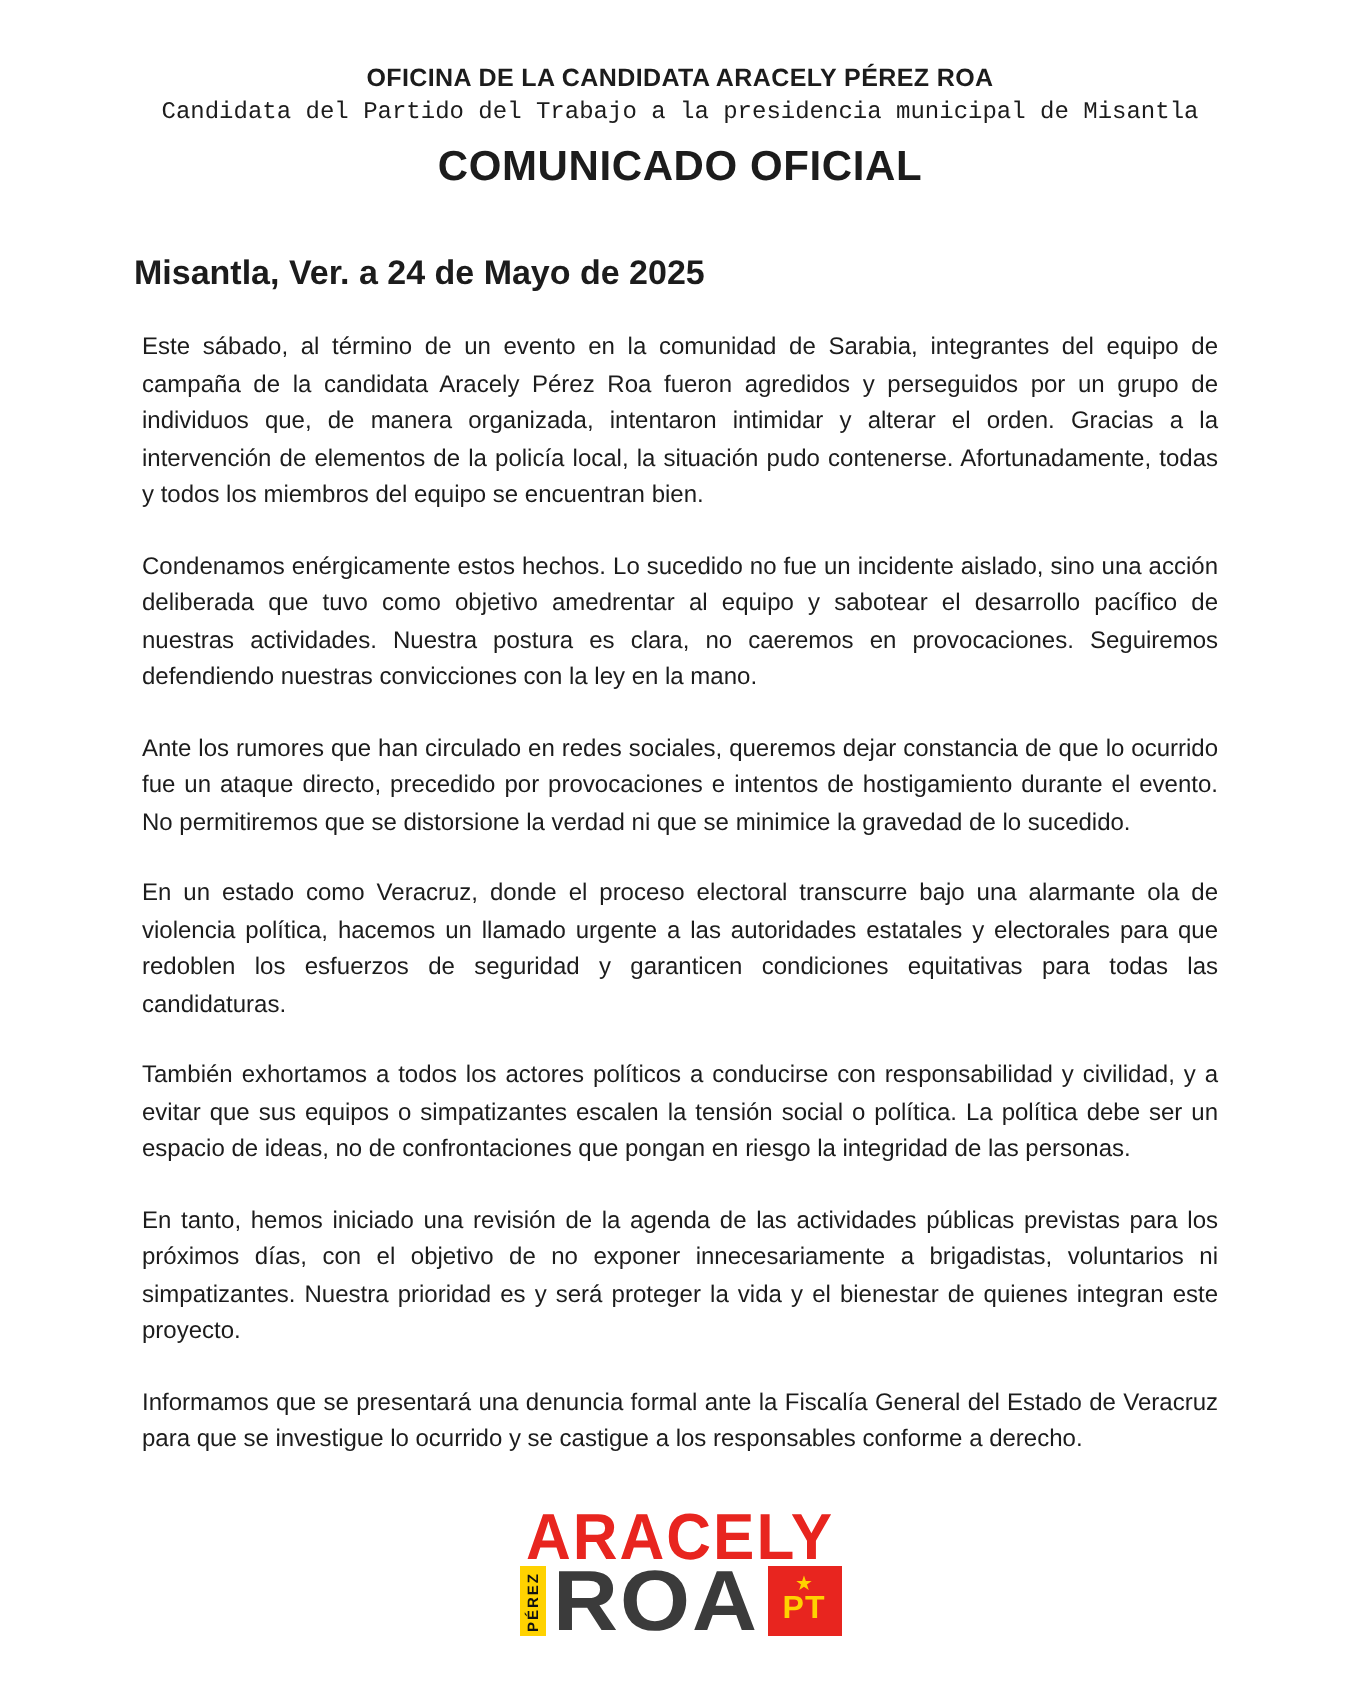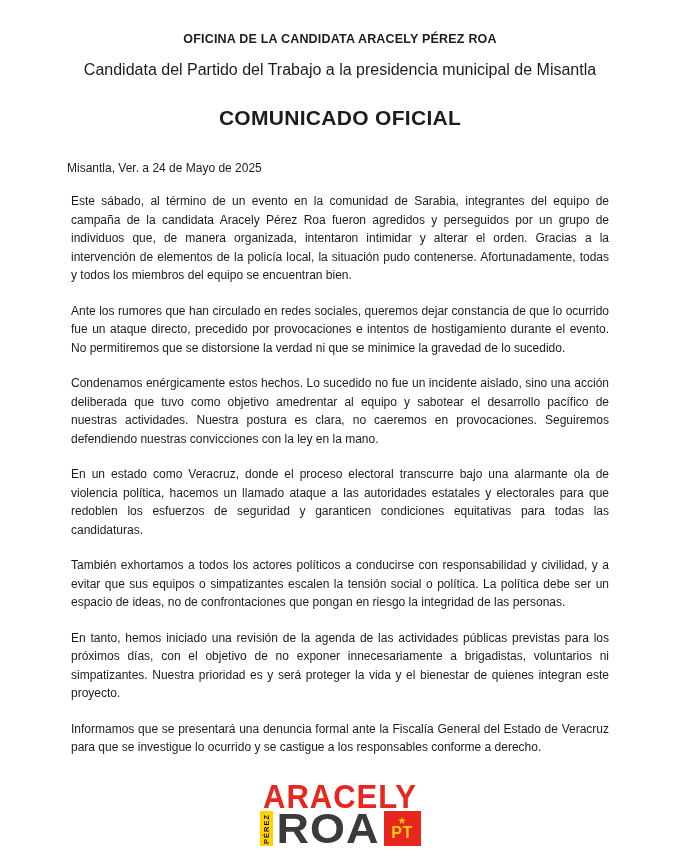--- a/index.html
+++ b/index.html
@@ -4,23 +4,23 @@
 <style>
   html, body { margin:0; padding:0; }
   body {
     width:680px; height:850px; background:#ffffff;
     font-family:"Liberation Sans", sans-serif; color:#1c1c1c;
     overflow:hidden;
   }
   .page { box-sizing:border-box; width:680px; height:850px; padding:32px 67px 13px; }
   .hdr { text-align:center; }
   .office { font-weight:bold; font-size:12.5px; letter-spacing:.2px; }
-  .sub { font-size:16px; margin-top:15px; }
-  .doc-title { font-weight:bold; font-size:21px; margin-top:27px; letter-spacing:.3px; }
-  .dateline { font-weight:normal; font-size:12px; margin-top:31px; }
+  .sub { font-size:12px; margin-top:3px;font-family:Liberation Mono, monospace; }
+  .doc-title { font-weight:bold; font-size:21px; margin-top:9px; letter-spacing:.3px; }
+  .dateline { font-weight:bold; font-size:17px; margin-top:31px; }
   .para { font-size:12px; line-height:18.5px; text-align:justify; margin:17px 4px 0; }
   .logo { margin-top:26px; display:flex; flex-direction:column; align-items:center; user-select:none; }
   .logo-first { font-size:31px; font-weight:800; letter-spacing:1px; line-height:27px; transform:scaleY(1.05); }
   .logo-row2 { display:flex; align-items:stretch; height:35px; margin-top:1px; }
   .perez {
     writing-mode:vertical-rl; transform:rotate(180deg);
     font-size:7.5px; font-weight:bold; letter-spacing:1px; color:#111;
     display:flex; align-items:center; justify-content:center; padding:1px 2px;
   }
   .roa { font-size:45px; font-weight:800; letter-spacing:1px; display:flex; align-items:center; line-height:32px; margin:0 4px; transform:scaleY(.95); }
@@ -34,23 +34,23 @@
 <div class="page">
   <div class="hdr">
     <div class="office">OFICINA DE LA CANDIDATA ARACELY PÉREZ ROA</div>
     <div class="sub">Candidata del Partido del Trabajo a la presidencia municipal de Misantla</div>
     <div class="doc-title">COMUNICADO OFICIAL</div>
   </div>
 
   <div class="dateline">Misantla, Ver. a 24 de Mayo de 2025</div>
 
   <p class="para">Este sábado, al término de un evento en la comunidad de Sarabia, integrantes del equipo de campaña de la candidata Aracely Pérez Roa fueron agredidos y perseguidos por un grupo de individuos que, de manera organizada, intentaron intimidar y alterar el orden. Gracias a la intervención de elementos de la policía local, la situación pudo contenerse. Afortunadamente, todas y todos los miembros del equipo se encuentran bien.</p>
+  <p class="para">Condenamos enérgicamente estos hechos. Lo sucedido no fue un incidente aislado, sino una acción deliberada que tuvo como objetivo amedrentar al equipo y sabotear el desarrollo pacífico de nuestras actividades. Nuestra postura es clara, no caeremos en provocaciones. Seguiremos defendiendo nuestras convicciones con la ley en la mano.</p>
   <p class="para">Ante los rumores que han circulado en redes sociales, queremos dejar constancia de que lo ocurrido fue un ataque directo, precedido por provocaciones e intentos de hostigamiento durante el evento. No permitiremos que se distorsione la verdad ni que se minimice la gravedad de lo sucedido.</p>
-  <p class="para">Condenamos enérgicamente estos hechos. Lo sucedido no fue un incidente aislado, sino una acción deliberada que tuvo como objetivo amedrentar al equipo y sabotear el desarrollo pacífico de nuestras actividades. Nuestra postura es clara, no caeremos en provocaciones. Seguiremos defendiendo nuestras convicciones con la ley en la mano.</p>
-  <p class="para">En un estado como Veracruz, donde el proceso electoral transcurre bajo una alarmante ola de violencia política, hacemos un llamado ataque a las autoridades estatales y electorales para que redoblen los esfuerzos de seguridad y garanticen condiciones equitativas para todas las candidaturas.</p>
+  <p class="para">En un estado como Veracruz, donde el proceso electoral transcurre bajo una alarmante ola de violencia política, hacemos un llamado urgente a las autoridades estatales y electorales para que redoblen los esfuerzos de seguridad y garanticen condiciones equitativas para todas las candidaturas.</p>
   <p class="para">También exhortamos a todos los actores políticos a conducirse con responsabilidad y civilidad, y a evitar que sus equipos o simpatizantes escalen la tensión social o política. La política debe ser un espacio de ideas, no de confrontaciones que pongan en riesgo la integridad de las personas.</p>
   <p class="para">En tanto, hemos iniciado una revisión de la agenda de las actividades públicas previstas para los próximos días, con el objetivo de no exponer innecesariamente a brigadistas, voluntarios ni simpatizantes. Nuestra prioridad es y será proteger la vida y el bienestar de quienes integran este proyecto.</p>
   <p class="para">Informamos que se presentará una denuncia formal ante la Fiscalía General del Estado de Veracruz para que se investigue lo ocurrido y se castigue a los responsables conforme a derecho.</p>
 
   <div class="logo">
     <div class="logo-first" id="logo-first" style="color: rgb(232, 37, 31);">ARACELY</div>
     <div class="logo-row2">
       <div class="perez" id="perez-tab" style="background: rgb(255, 210, 0);">PÉREZ</div>
       <div class="roa" id="logo-roa" style="color: rgb(59, 59, 59);">ROA</div>
       <div class="pt-badge" id="pt-badge" style="background: rgb(232, 37, 31);">

